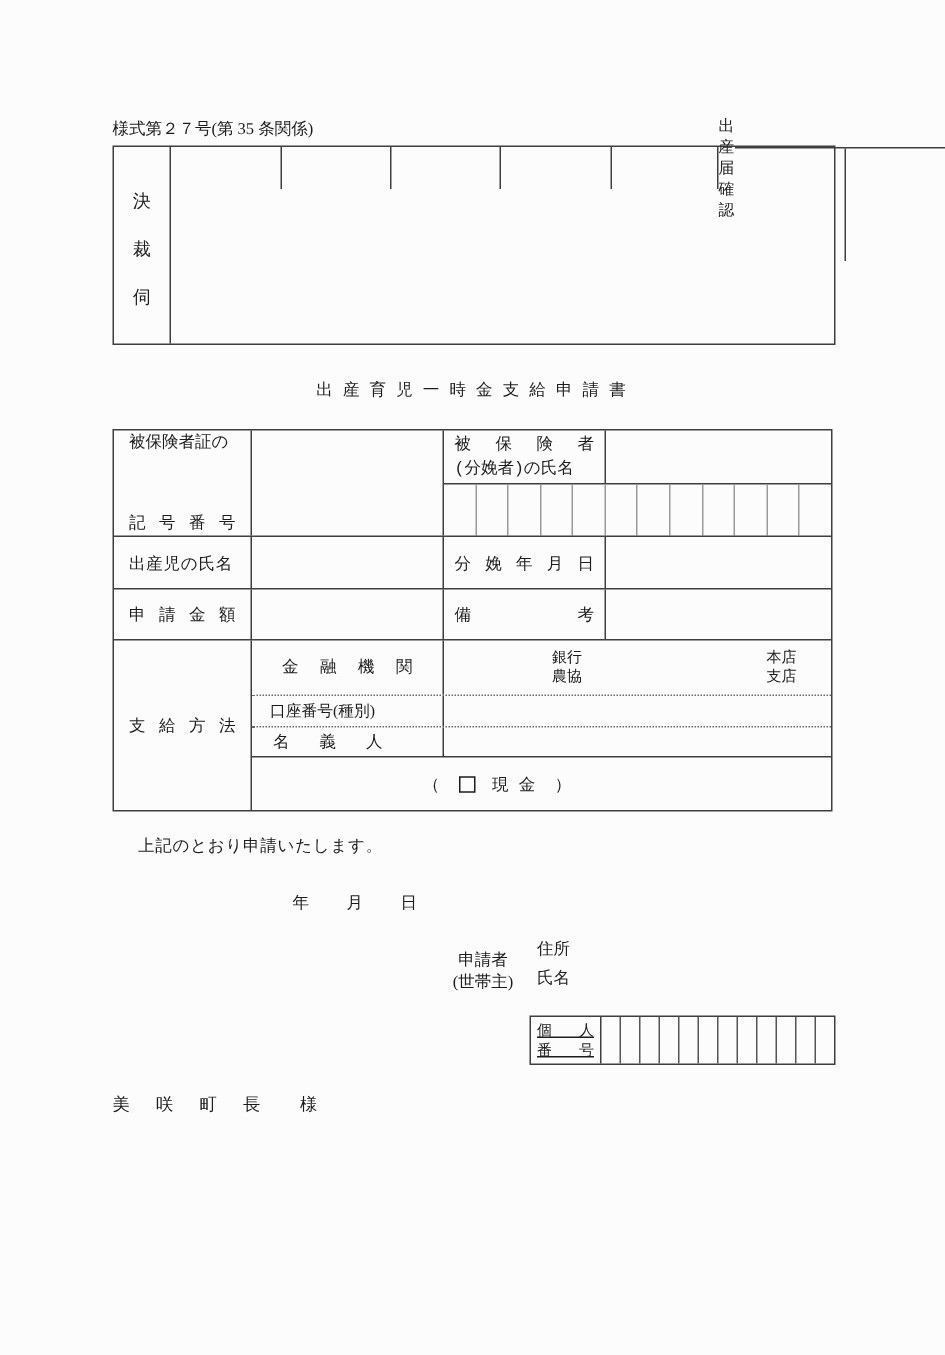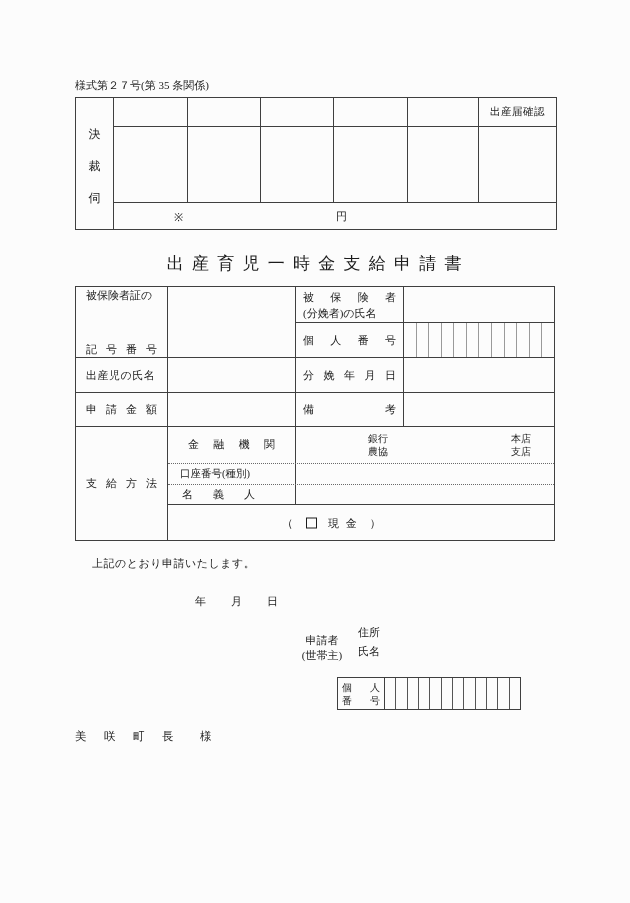--- a/index.html
+++ b/index.html
@@ -22,44 +22,44 @@
   .flexc{display:flex;align-items:center;}
   .colc{display:flex;flex-direction:column;justify-content:center;}
   .jl{width:100%;text-align:justify;text-align-last:justify;}
   .lbl{letter-spacing:.5px;}
 
   
   .t1{left:75px;top:97px;width:482px;height:133px;border:1px solid var(--line);box-sizing:border-box;}
   .t1-left{position:absolute;left:0;top:0;width:38px;height:100%;border-right:1px solid var(--line);
     display:flex;flex-direction:column;justify-content:space-between;align-items:center;
     padding:28px 0 22px;box-sizing:border-box;font-size:12px;}
-  .t1-main{position:absolute;left:38px;top:0;right:0;bottom:0;display:flex;flex-direction:column;}
+  .t1-main{position:absolute;left:38px;top:0;right:0;bottom:0;display:flex;flex-direction:row;}
   .t1-r1{height:28px;display:flex;}
   .t1-r2{height:76px;display:flex;border-top:1px solid var(--line);box-sizing:border-box;}
   .t1-r3{height:27px;display:flex;border-top:1px solid var(--line);box-sizing:border-box;}
   .c74{flex:0 0 74px;} .c73{flex:0 0 73px;} .c71{flex:0 0 71px;} .cfill{flex:1 1 auto;}
   .t1-confirm{display:flex;align-items:center;justify-content:center;font-size:10.5px;}
   .t1-decided{flex:0 0 147px;display:flex;align-items:center;padding:0 38px 0 14px;}
   .t1-rest{flex:1 1 auto;position:relative;}
   .t1-rest span{position:absolute;top:50%;transform:translateY(-50%);}
 
   
-  .title{left:0;top:252px;width:100%;text-align:center;font-size:17px;letter-spacing:2px;}
+  .title{left:0;top:252px;width:100%;text-align:center;font-size:11px;letter-spacing:2px;}
 
   
   .t2{left:75px;top:286px;width:480px;height:255px;border:1px solid var(--line);box-sizing:border-box;
       display:flex;flex-direction:column;}
   .t2-r1{height:70px;display:flex;}
   .t2-r2{height:35px;display:flex;border-top:1px solid var(--line);box-sizing:border-box;}
   .t2-r3{height:34px;display:flex;border-top:1px solid var(--line);box-sizing:border-box;}
   .t2-r4{height:114px;display:flex;border-top:1px solid var(--line);box-sizing:border-box;}
   .colA{flex:0 0 92px;justify-content:space-between;} .colB{flex:0 0 128px;} .colC{flex:0 0 108px;} .colD{flex:1 1 auto;}
   .padA{padding:0 10px;} .padC{padding:0 7px;}
   .twolines{line-height:16px;}
-  .r1-right{flex:1 1 auto;display:flex;flex-direction:column;}
+  .r1-right{flex:1 1 auto;display:flex;flex-direction:column;font-family:Liberation Mono, monospace;}
   .r1a{height:36px;display:flex;border-bottom:1px solid var(--line);box-sizing:border-box;}
   .r1b{height:34px;display:flex;}
   .pngrid{flex:1 1 auto;display:flex;}
   .pngrid .dcell{flex:1 1 0;}
   .pngrid .dcell + .dcell{border-left:1px solid var(--softline);}
   .r4-right{flex:1 1 auto;display:flex;flex-direction:column;}
   .s1{height:36px;display:flex;}
   .s2{height:22px;display:flex;border-top:1px dotted #6a6a6a;box-sizing:border-box;gap:16px;}
   .s3{height:20px;display:flex;border-top:1px dotted #6a6a6a;box-sizing:border-box;}
   .s4{height:36px;border-top:1px solid var(--line);box-sizing:border-box;position:relative;}
@@ -71,21 +71,21 @@
   .office-group{position:absolute;left:215px;top:50%;transform:translateY(-50%);}
   .cash-line{position:absolute;left:114px;top:50%;transform:translateY(-50%);
     display:inline-flex;align-items:center;gap:11px;letter-spacing:2px;}
   .chk{display:inline-block;width:9px;height:9px;border:1px solid var(--ink);background:transparent;}
 
   
   .decl{left:92px;top:556px;font-size:11px;letter-spacing:.5px;}
   .dateline{left:195px;top:594px;letter-spacing:1px;}
   .applicant{left:292px;top:633px;width:60px;text-align:center;line-height:15px;}
   .addr{left:358px;top:625px;} .nm{left:358px;top:644px;}
-  .t3{left:337px;top:677px;width:184px;height:33px;border:1px solid var(--line);box-sizing:border-box;display:flex;}
+  .t3{left:353px;top:677px;width:204px;height:33px;border:1px solid var(--line);box-sizing:border-box;display:flex;text-decoration:underline;}
   .t3-label{flex:0 0 47px;border-right:1px solid var(--line);box-sizing:border-box;
     display:flex;flex-direction:column;justify-content:center;padding:0 4px;font-size:10px;line-height:13px;}
   .t3-grid{flex:1 1 auto;display:flex;}
   .t3-grid .dcell{flex:1 1 0;}
   .t3-grid .dcell + .dcell{border-left:1px solid #555;}
   .addressee{left:75px;top:729px;letter-spacing:3px;font-size:11.5px;}
   .honorific{left:200px;top:729px;font-size:11.5px;}
   .formno{left:75px;top:78px;font-size:11px;}
 </style>
 </head>
@@ -139,23 +139,20 @@
       <div class="cell br colB"></div>
       <div class="r1-right">
         <div class="r1a">
           <div class="cell br colC colc padC twolines">
             <div class="jl">被 保 険 者</div>
             <div>(分娩者)の氏名</div>
           </div>
           <div class="cell colD"></div>
         </div>
         <div class="r1b">
-          <div class="cell br colC flexc padC">
-            <span class="jl">個 人 番 号</span>
-          </div>
           <div class="pngrid">
               <div class="dcell"></div>
               <div class="dcell"></div>
               <div class="dcell"></div>
               <div class="dcell"></div>
               <div class="dcell"></div>
               <div class="dcell"></div>
               <div class="dcell"></div>
               <div class="dcell"></div>
               <div class="dcell"></div>

